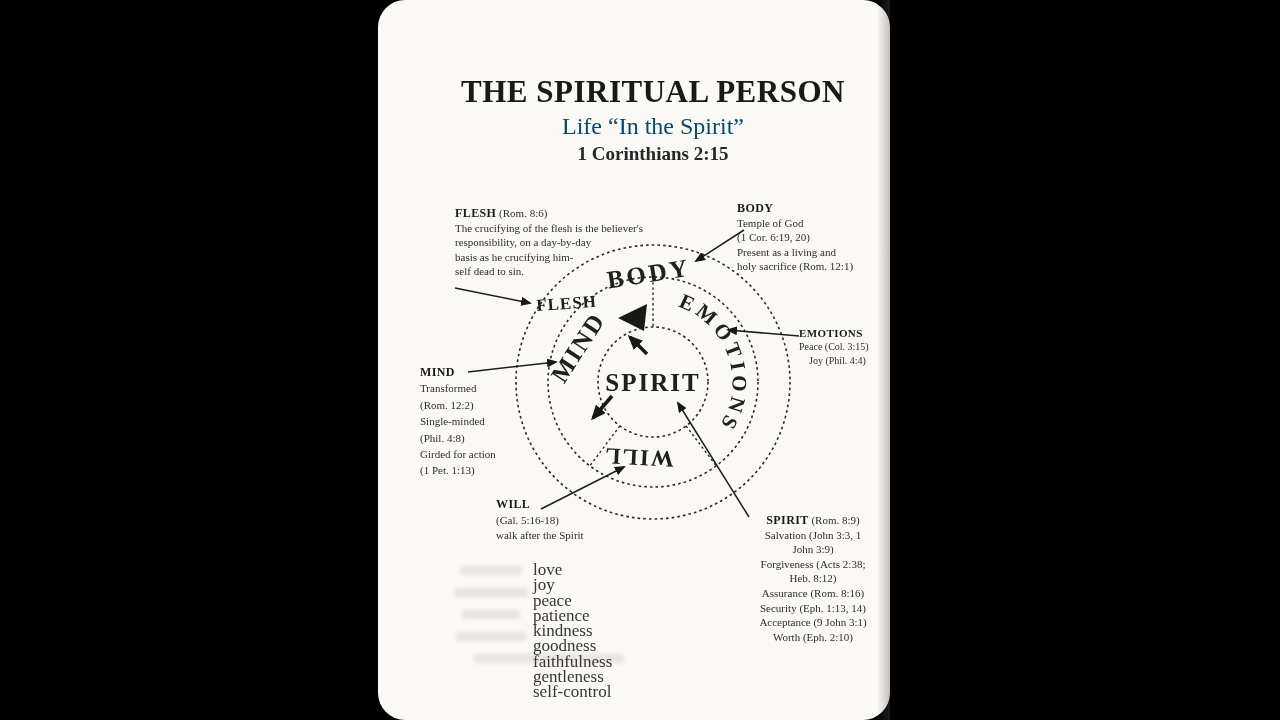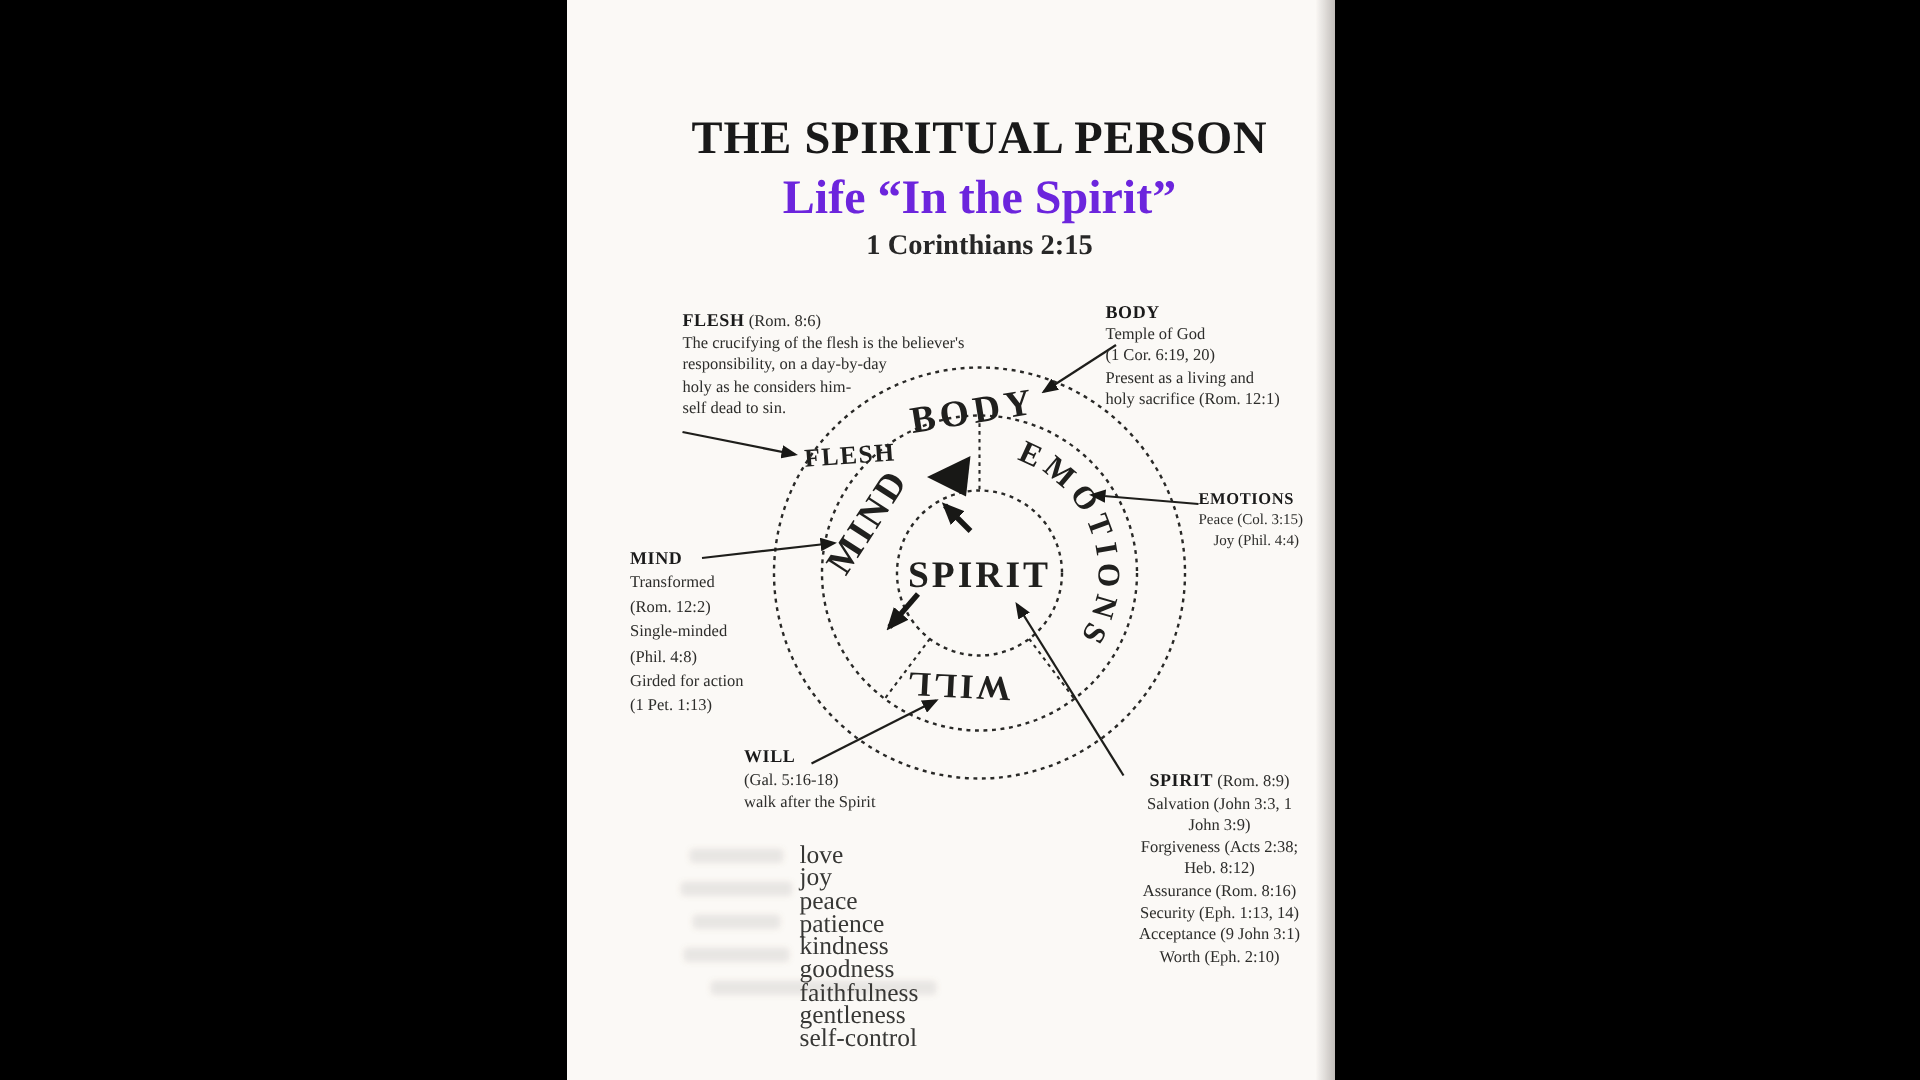--- a/index.html
+++ b/index.html
@@ -4,28 +4,29 @@
 <style>
   html,body{margin:0;padding:0;}
   body{
     width:1280px;height:720px;background:#000;position:relative;overflow:hidden;
     font-family:"Liberation Serif", serif;
   }
   .page{
     position:absolute;left:378px;top:0;width:512px;height:720px;
     background:#f6f4f1;color:#262626;
     filter:blur(0.3px) contrast(1.04);
+    border-radius:27px;
   }
   .page-edge{
     position:absolute;right:0;top:0;width:13px;height:720px;
     background:linear-gradient(to right, rgba(0,0,0,0), rgba(90,82,78,0.35));
   }
   .title-block{position:absolute;left:20px;top:74px;width:510px;text-align:center;}
   .title{font-size:31px;font-weight:700;letter-spacing:0.5px;color:#1d1d1d;}
-  .subtitle{font-size:32px;font-weight:700;margin-top:3px;color:#6d28d9;}
+  .subtitle{font-size:24px;font-weight:400;margin-top:3px;color:#0c4a6e;}
   .verse{font-size:19px;font-weight:700;margin-top:3px;color:#2a2a2a;}
 
   .ann{position:absolute;font-size:11px;line-height:14.5px;color:#30302e;}
   .ann .hd{font-weight:700;font-size:12px;letter-spacing:0.4px;color:#1e1e1e;}
   .ann .ref{font-weight:400;font-size:11px;}
   .mind-lines{line-height:16.4px;}
   .spirit-lines{line-height:14.6px;text-align:center;}
   .fruits{position:absolute;left:155px;top:562px;font-size:17px;line-height:15.3px;color:#3a3a38;}
 
   svg.diagram{position:absolute;left:0;top:0;width:512px;height:720px;}
@@ -87,21 +88,21 @@
     <path class="leader" d="M90,372 L178,362" marker-end="url(#ah)"></path>
     <path class="leader" d="M163,509 L246,467" marker-end="url(#ah)"></path>
     <path class="leader" d="M371,517 L300,403" marker-end="url(#ah)"></path>
   </svg>
 
   <div class="ann" style="left:42px;top:206px;width:214px;margin-left:35px;">
     <span class="hd">FLESH</span>
     <span class="ref">(Rom. 8:6)</span>
     <div>The crucifying of the flesh is the believer's</div>
     <div>responsibility, on a day-by-day</div>
-    <div>holy as he considers him-</div>
+    <div>basis as he crucifying him-</div>
     <div>self dead to sin.</div>
   </div>
 
   <div class="ann" style="left:359px;top:201px;width:150px;">
     <div class="hd">BODY</div>
     <div>Temple of God</div>
     <div>(1 Cor. 6:19, 20)</div>
     <div>Present as a living and</div>
     <div>holy sacrifice (Rom. 12:1)</div>
   </div>

